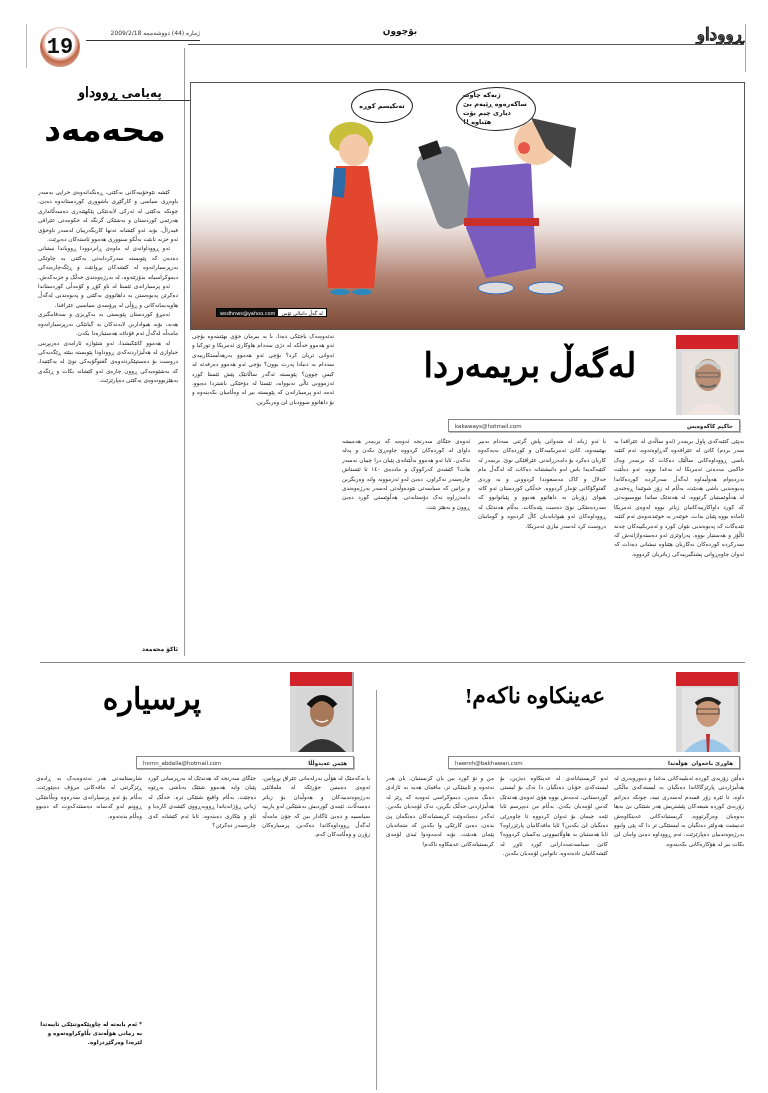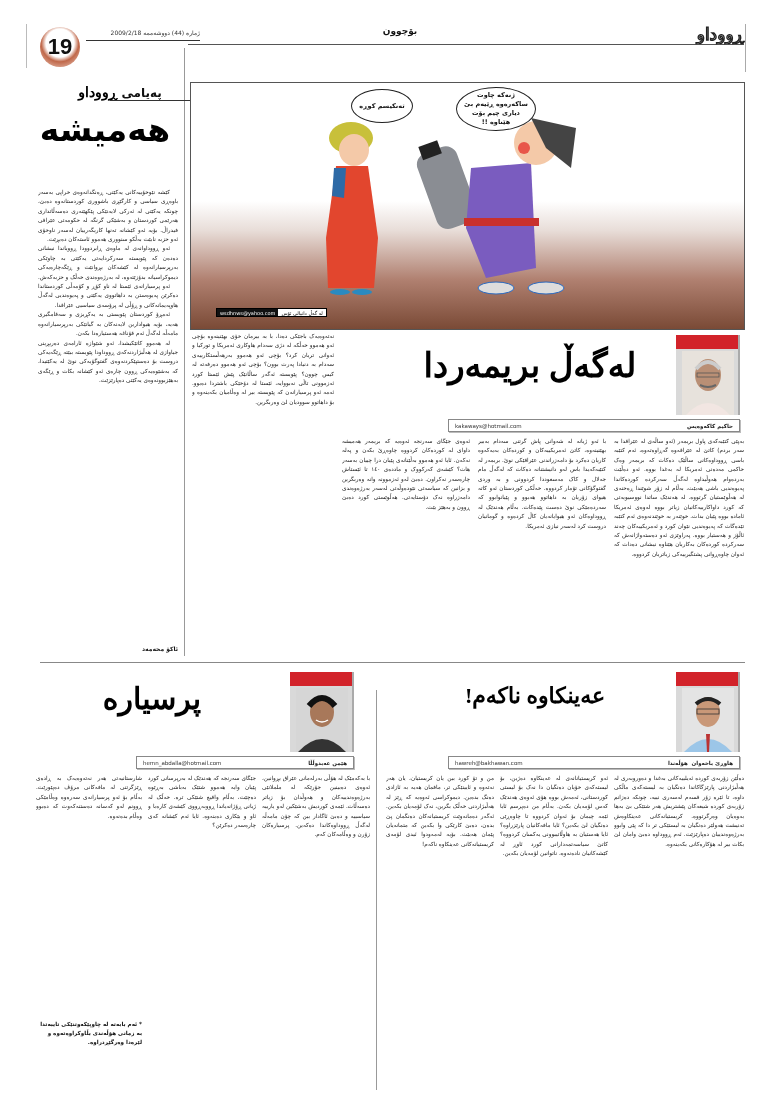--- a/index.html
+++ b/index.html
@@ -7,21 +7,21 @@
   body { position: relative; font-family: "DejaVu Sans", sans-serif; color: #111; }
 
   .abs { position: absolute; }
 
   
   .page-num {
     position: absolute; left: 40px; top: 27px; width: 40px; height: 40px; border-radius: 50%;
     background: radial-gradient(circle at 50% 40%, #fff 0 45%, #c0684a 60%, #f3d8cc 100%);
     display: flex; align-items: center; justify-content: center;
   }
-  .page-num span { font-family: Liberation Sans, sans-serif; font-size: 22px; font-weight: bold; color: #111; text-align: center; }
+  .page-num span { font-family: Liberation Mono, monospace; font-size: 22px; font-weight: bold; color: #111; text-align: center; }
   .hdr-left-bar { position: absolute; left: 26px; top: 24px; width: 1px; height: 44px; background: #bbb; }
   .issue-line { position: absolute; left: 86px; top: 29px; width: 114px; font-size: 6px; color: #333; white-space: nowrap; direction: rtl; text-align: right; }
   .issue-rule { position: absolute; left: 86px; top: 40px; width: 114px; height: 1px; background: #333; }
   .section-title { position: absolute; left: 340px; top: 26px; width: 120px; text-align: center; font-size: 9px; font-weight: bold; direction: rtl; }
   .logo { position: absolute; left: 680px; top: 24px; width: 64px; height: 22px; font-family: "DejaVu Serif", serif; font-size: 17px; font-weight: bold; color: #fff;
     -webkit-text-stroke: 0.7px #222; text-align: right; direction: rtl; letter-spacing: -1px; }
   .logo-rule { position: absolute; left: 188px; top: 44px; width: 556px; height: 1px; background: #555; }
   .right-vline { position: absolute; left: 745px; top: 24px; width: 1px; height: 48px; background: #aaa; }
 
   
@@ -34,21 +34,21 @@
   .sidebar-rule { position: absolute; left: 110px; top: 100px; width: 80px; height: 1px; background: #333; }
   .editorial-headline { position: absolute; left: 30px; top: 110px; width: 150px; text-align: center; direction: rtl; font-size: 33px; line-height: 40px; font-weight: 900; color: #000; font-family: "DejaVu Sans", sans-serif; letter-spacing: -1px; }
 
   .body-text { font-size: 5.7px; line-height: 9.4px; direction: rtl; text-align: justify; color: #222; overflow: hidden; }
   .body-text p { margin-bottom: 0; text-indent: 8px; }
   .sig { font-weight: bold; font-size: 6px; direction: rtl; text-align: right; }
 
   
   .cartoon { position: absolute; left: 190px; top: 82px; width: 555px; height: 248px; border: 1px solid #555;
     background: linear-gradient(to bottom, #ffffff 0%, #ffffff 48%, #e8ddd8 60%, #b08070 80%, #7a4a36 100%); overflow: hidden; }
-  .bubble { position: absolute; background: #fff; border: 1px solid #222; border-radius: 50%; display: flex; align-items: center; justify-content: center; text-align: center; font-size: 6.5px; font-weight: bold; direction: rtl; line-height: 9px; }
+  .bubble { position: absolute; background: #fff; border: 1px solid #222; border-radius: 50%; display: flex; align-items: center; justify-content: center; text-align: left; font-size: 6.5px; font-weight: bold; direction: rtl; line-height: 9px; }
   .credit-box { position: absolute; left: 25px; top: 225px; height: 9px; display: flex; border: 1px solid #000; font-size: 5px; }
   .credit-box .email { background: #111; color: #fff; padding: 0 3px; line-height: 8px; }
   .credit-box .name { background: #fff; color: #000; padding: 0 3px; line-height: 8px; direction: rtl; }
 
   
   .headline { position: absolute; direction: rtl; text-align: center; font-weight: 900; color: #000; letter-spacing: -1px; font-family: Liberation Serif, serif; }
   .photo-frame { position: absolute; background: #d9d9d9; border-right: 2px solid #aaa; }
   .photo-frame .redbar { position: absolute; left: 0; top: 0; width: 100%; height: 14px; background: #d2232a; }
   .photo-frame .face { position: absolute; }
   .byline-bar { position: absolute; height: 13px; border: 1px solid #888; background: #fff; box-shadow: 1px 1px 0 #bbb; display: flex; justify-content: space-between; align-items: center; padding: 0 6px; font-size: 5.5px; }
@@ -74,21 +74,21 @@
 <div class="vsep" style="left:184px; top:48px; height:608px;"></div>
 <div class="vsep" style="left:376px; top:690px; height:400px;"></div>
 <div class="hsep" style="left:40px; top:662px; width:705px;"></div>
 
 <div class="sidebar-title-small">
   <span>پەیامی</span>
   <span class="brand">ڕووداو</span>
 </div>
 <div class="sidebar-rule"></div>
 <div class="editorial-headline">
-  <div>هەمیشە</div>
+  <div>محەمەد</div>
 </div>
 <div class="col body-text" style="left:38px; top:188px; width:140px; height:452px;">
   <p>کێشە نێوخۆییەکانی یەکێتی، ڕەنگدانەوەی خراپی بەسەر باوەڕی سیاسی و کارگێڕی باشووری کوردستانەوە دەبێ، چونکە یەکێتی لە ئەرکی لایەنێکی پێکهێنەری دەسەڵاتداری هەرێمی کوردستان و بەشێکی گرنگە لە حکومەتی عێراقی فیدراڵ. بۆیە ئەو کێشانە تەنها کاریگەرییان لەسەر ناوخۆی ئەو حزبە نابێت بەڵکو سنووری هەموو ئاستەکان دەبڕێت.</p>
   <p>ئەو ڕووداوانەی لە ماوەی ڕابردوودا ڕوویاندا نیشانی دەدەن کە پێویستە سەرکردایەتی یەکێتی بە چاوێکی بەرپرسیارانەوە لە کێشەکان بڕوانێت و ڕێگەچارەیەکی دیموکراسیانە بدۆزێتەوە، لە بەرژەوەندی خەڵک و حزبەکەش.</p>
   <p>ئەو پرسیارانەی ئێستا لە ناو کۆڕ و کۆمەڵی کوردستاندا دەکرێن پەیوەستن بە داهاتووی یەکێتی و پەیوەندیی لەگەڵ هاوپەیمانەکانی و ڕۆڵی لە پرۆسەی سیاسیی عێراقدا.</p>
   <p>ئەمڕۆ کوردستان پێویستی بە یەکڕیزی و سەقامگیری هەیە، بۆیە هیوادارین لایەنەکان بە گیانێکی بەرپرسیارانەوە مامەڵە لەگەڵ ئەم قۆناغە هەستیارەدا بکەن.</p>
   <p>لە هەموو کاتێکیشدا، ئەو شێوازە ئارامەی دەربڕینی جیاوازی لە هەڵبژاردنەکەی ڕووداودا پێویستە ببێتە ڕێگەیەکی دروست بۆ دەستپێکردنەوەی گفتوگۆیەکی نوێ لە یەکێتیدا، کە بەشێوەیەکی ڕوون چارەی ئەو کێشانە بکات و ڕێگەی بەهێزبوونەوەی یەکێتی دەپارێزێت.</p>
 </div>
 <div class="sig abs" style="left:38px; top:645px; width:140px;">ئاکۆ محەمەد</div>
 

